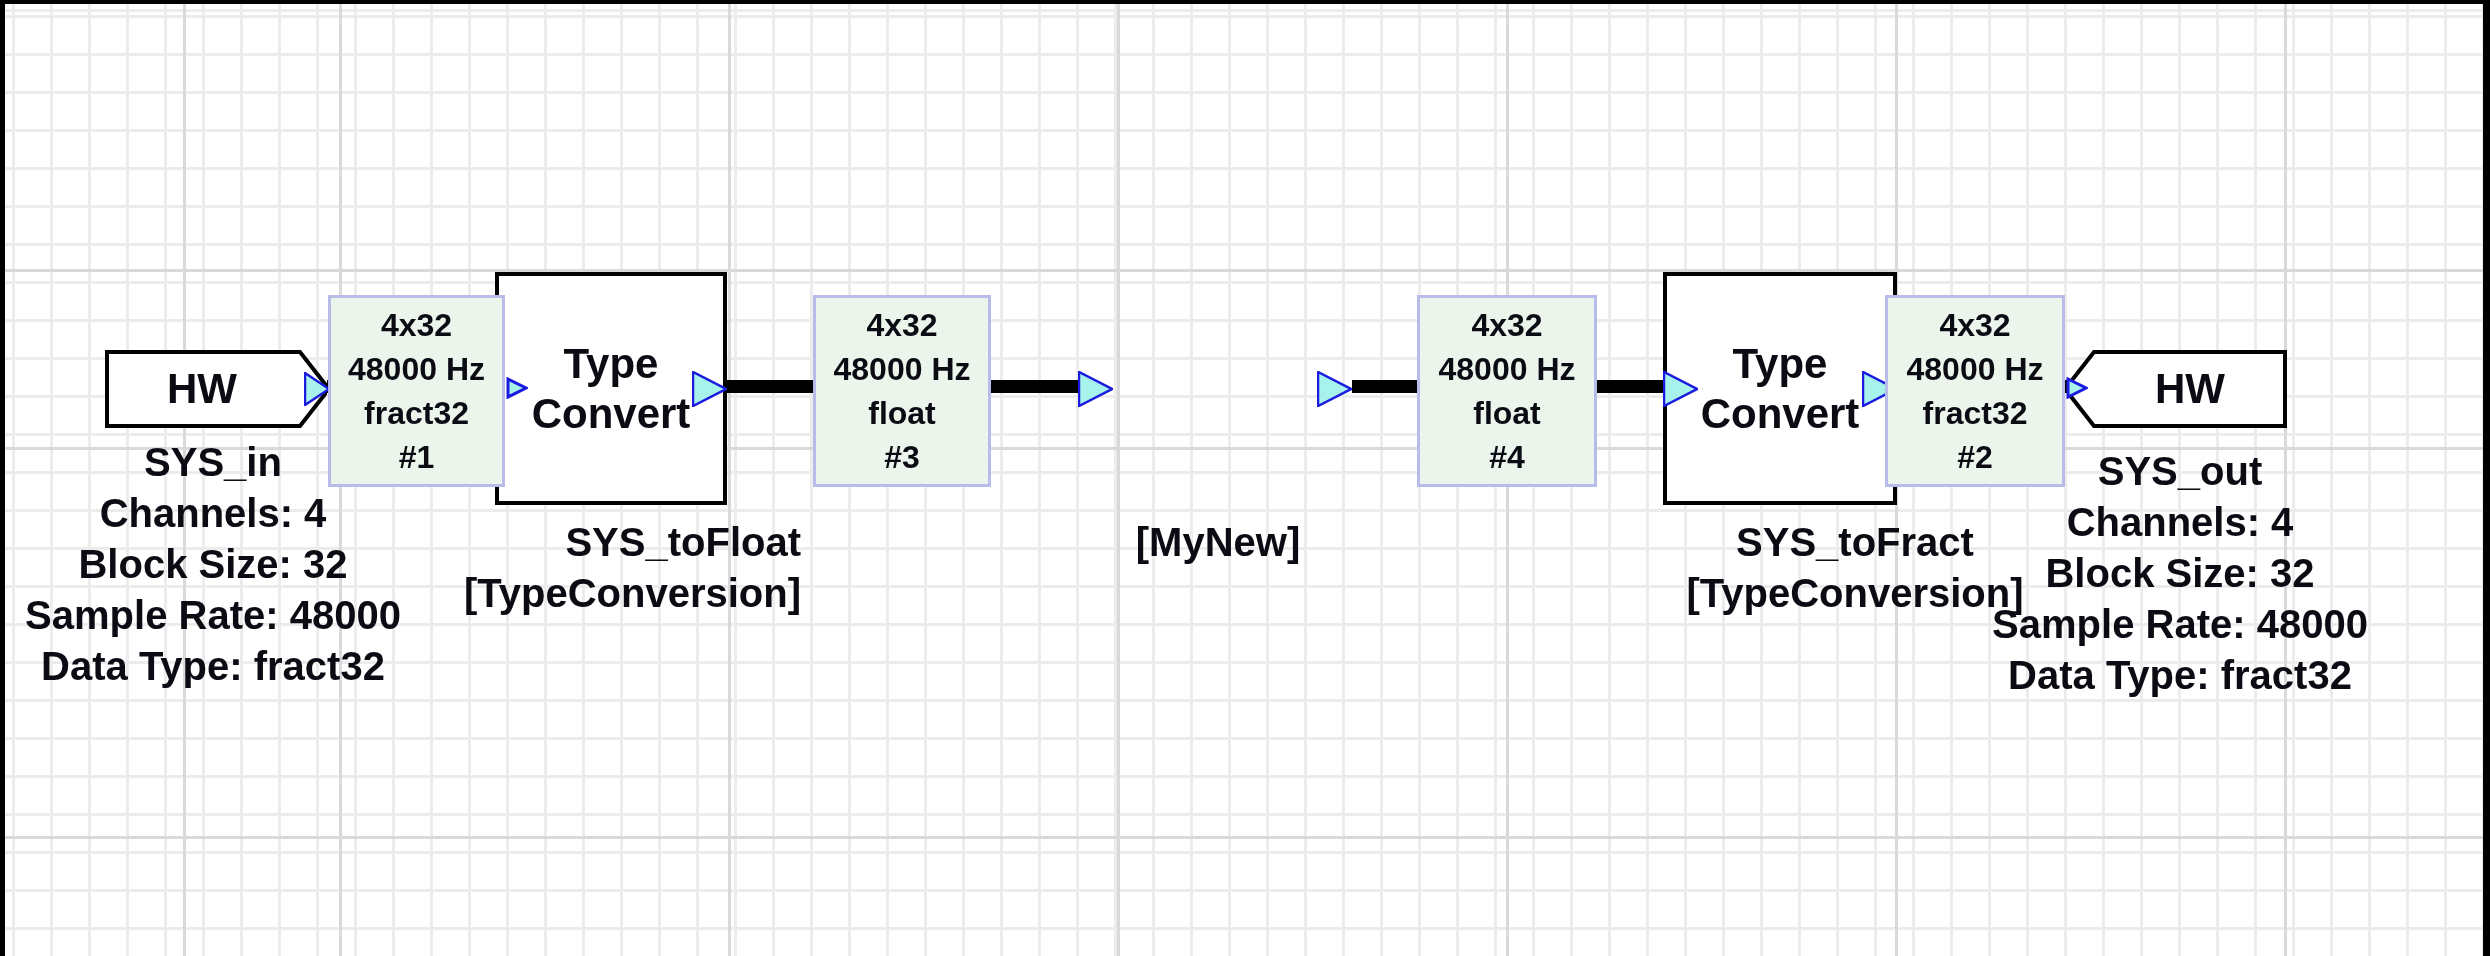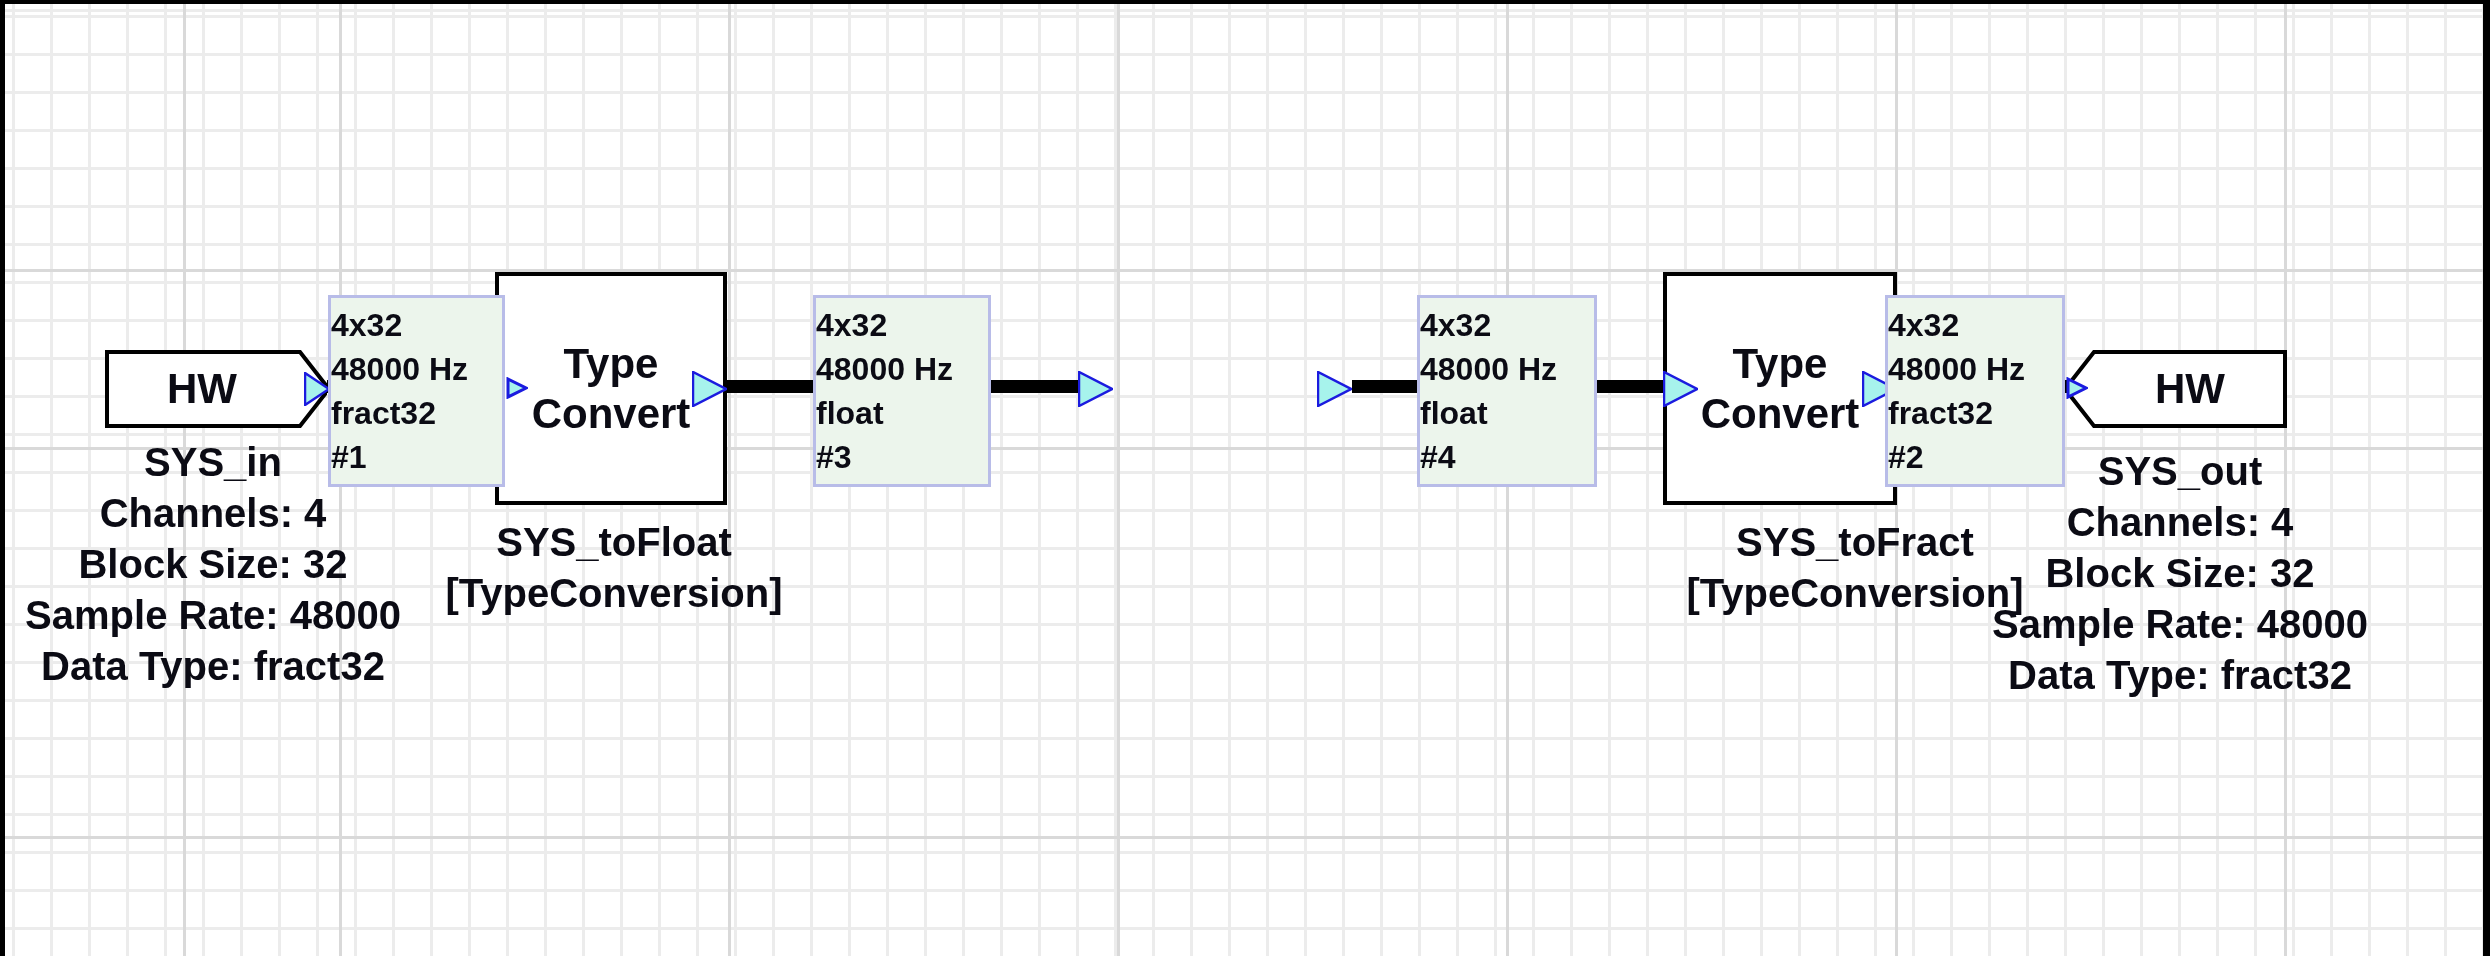--- a/index.html
+++ b/index.html
@@ -49,21 +49,21 @@
     display:flex;align-items:center;justify-content:center;
   }
   .block-label{
     text-align:center;font-size:42px;font-weight:bold;line-height:1.18;
   }
   .block-label span{display:block;}
 
   .wire-label-box{
     position:absolute;width:177px;height:192px;box-sizing:border-box;
     background:var(--wire-label-bg);border:3px solid var(--wire-label-border);
-    z-index:5;display:flex;flex-direction:column;justify-content:center;
+    z-index:5;display:flex;flex-direction:column;align-items:center;justify-content:center;
     font-size:32px;font-weight:bold;
   }
   .wire-label-box span{display:block;line-height:44px;white-space:nowrap;}
 
   .sub-stack{
     position:absolute;text-align:center;font-size:40px;font-weight:bold;z-index:1;
   }
   .sub-stack div{line-height:51px;white-space:nowrap;padding-left:6px;}
 
   .pin{position:absolute;z-index:4;}
@@ -97,33 +97,34 @@
     <span>fract32</span>
     <span>#1</span>
   </div>
 
   <div class="block" style="left:495px;top:272px;width:232px;height:233px;">
     <div class="block-label">
       <span>Type</span>
       <span>Convert</span>
     </div>
   </div>
-  <div class="sub-stack" style="left:421px;top:517px;width:380px;">
+  <div class="sub-stack" style="left:421px;top:517px;width:380px;text-align:right;">
     <div>SYS_toFloat</div>
     <div>[TypeConversion]</div>
   </div>
 
   <div class="wire-label-box" style="left:813px;top:295px;width:178px;">
     <span>4x32</span>
     <span>48000 Hz</span>
     <span>float</span>
     <span>#3</span>
   </div>
 
   <div class="sub-stack" style="left:1065px;top:517px;width:300px;">
+    <div>[MyNew]</div>
   </div>
 
   <div class="wire-label-box" style="left:1417px;top:295px;width:180px;">
     <span>4x32</span>
     <span>48000 Hz</span>
     <span>float</span>
     <span>#4</span>
   </div>
 
   <div class="block" style="left:1663px;top:272px;width:234px;height:233px;">

